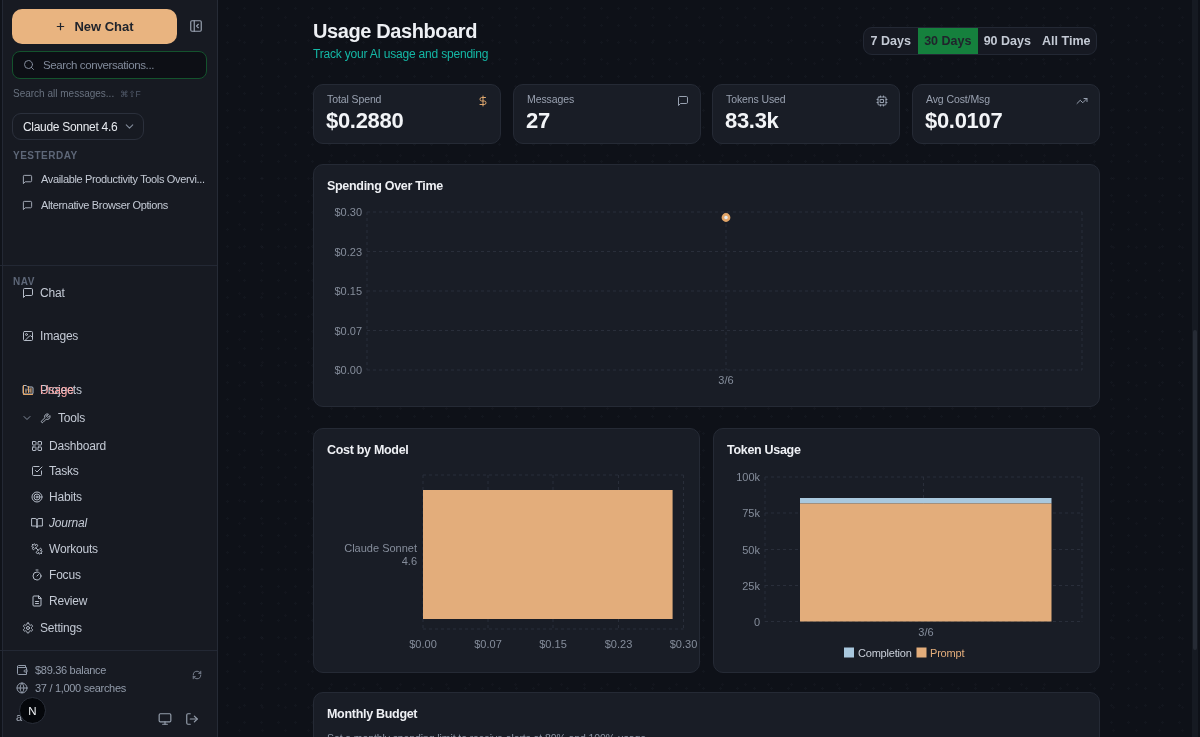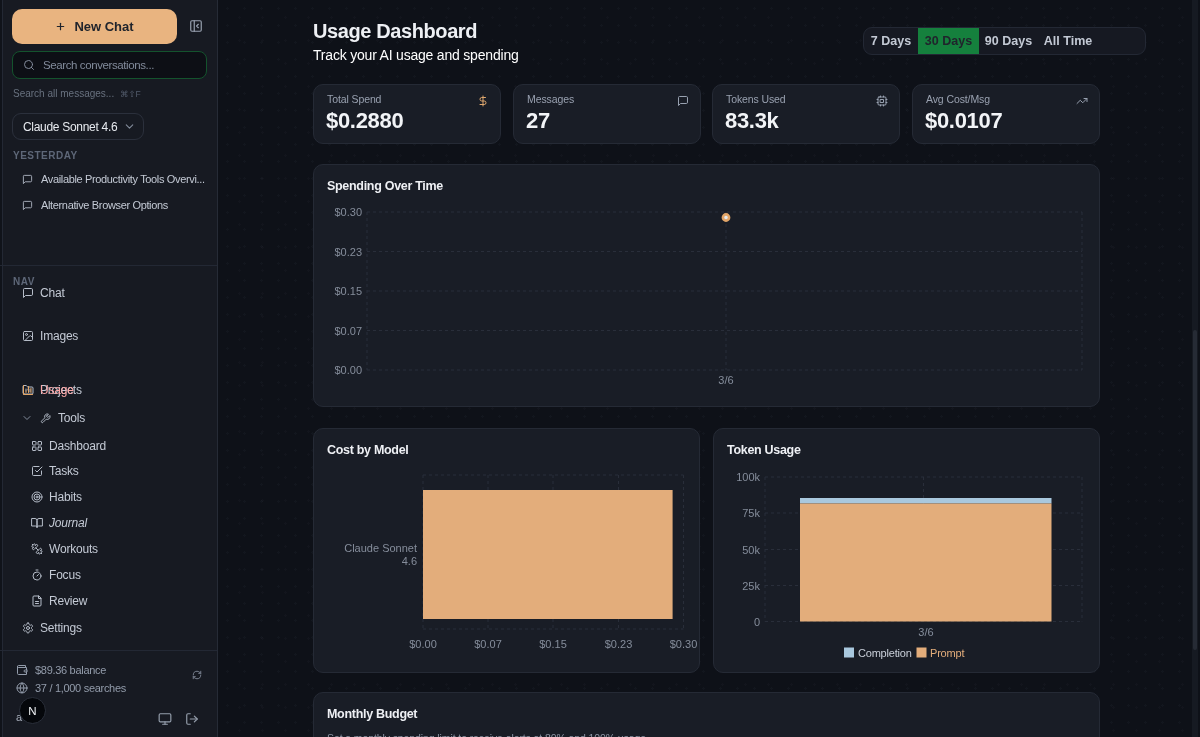--- a/index.html
+++ b/index.html
@@ -58,23 +58,23 @@
     background-image:
       radial-gradient(rgba(148,163,184,0.04) 1px, transparent 1.2px),
       radial-gradient(rgba(148,163,184,0.03) 1px, transparent 1.2px);
     background-size:17px 17px, 23px 23px;
     background-position:0 0, 9px 6px;
   }
   .card {
     position:absolute; background:#191d26; border:1px solid #252a35; border-radius:10px;
   }
   h1.title { position:absolute; left:313px; top:20px; font-size:20px; line-height:23px; font-weight:700; letter-spacing:-0.4px; }
-  .subtitle { position:absolute; left:313px; top:47px; font-size:14px; letter-spacing:-0.2px; color:#ffffff;text-align:right; }
+  .subtitle { position:absolute; left:313px; top:47px; font-size:12px; letter-spacing:-0.2px; color:#14b8a6;text-align:right; }
   .ranges {
-    position:absolute; left:863px; top:27px; width:283px; height:28px;
+    position:absolute; left:863px; top:27px; width:234px; height:28px;
     background:#161922; border:1px solid #232834; border-radius:9px;
     display:flex; align-items:flex-start; overflow:hidden;
   }
   .ranges .seg { height:100%; display:flex; align-items:center; justify-content:center; font-size:12.5px; color:#c3c9d4; font-weight:600; }
   .ranges .seg.active { background:#15803d; color:#20242c; }
   .stat-label { position:absolute; font-size:10.5px; letter-spacing:-0.1px; color:#99a1b0; }
   .stat-value { position:absolute; font-size:22px; font-weight:700; letter-spacing:-0.3px; color:#f2f4f7; }
   .stat-icon { position:absolute; color:#98a1b0; }
   .card-title { position:absolute; left:13px; top:14px; font-size:12.5px; font-weight:600; letter-spacing:-0.3px; color:#eef0f4; }
 </style>

